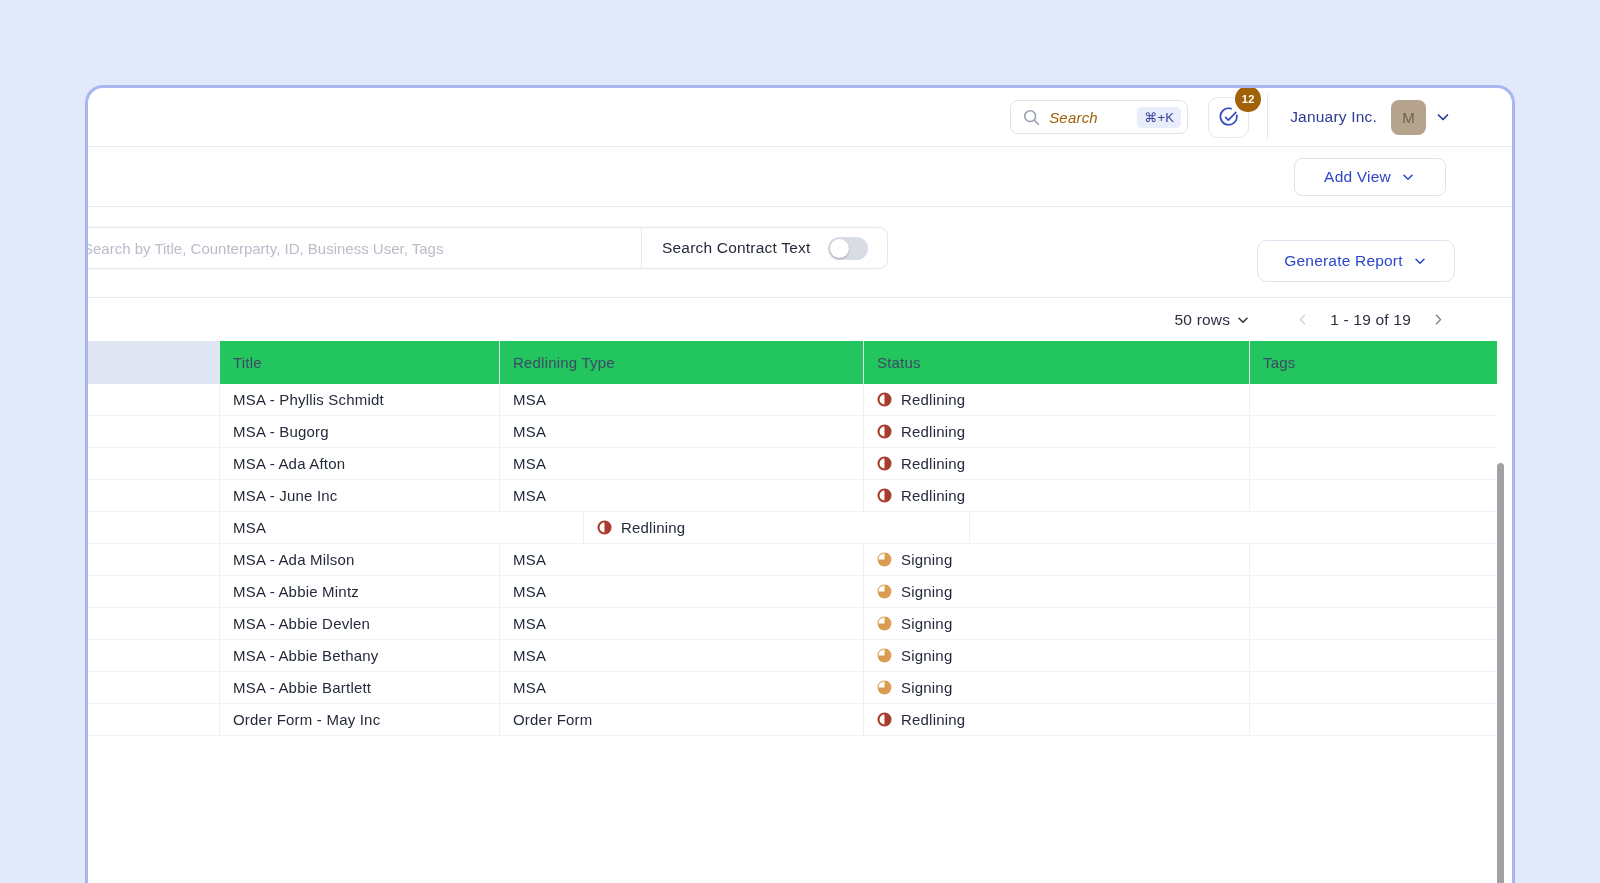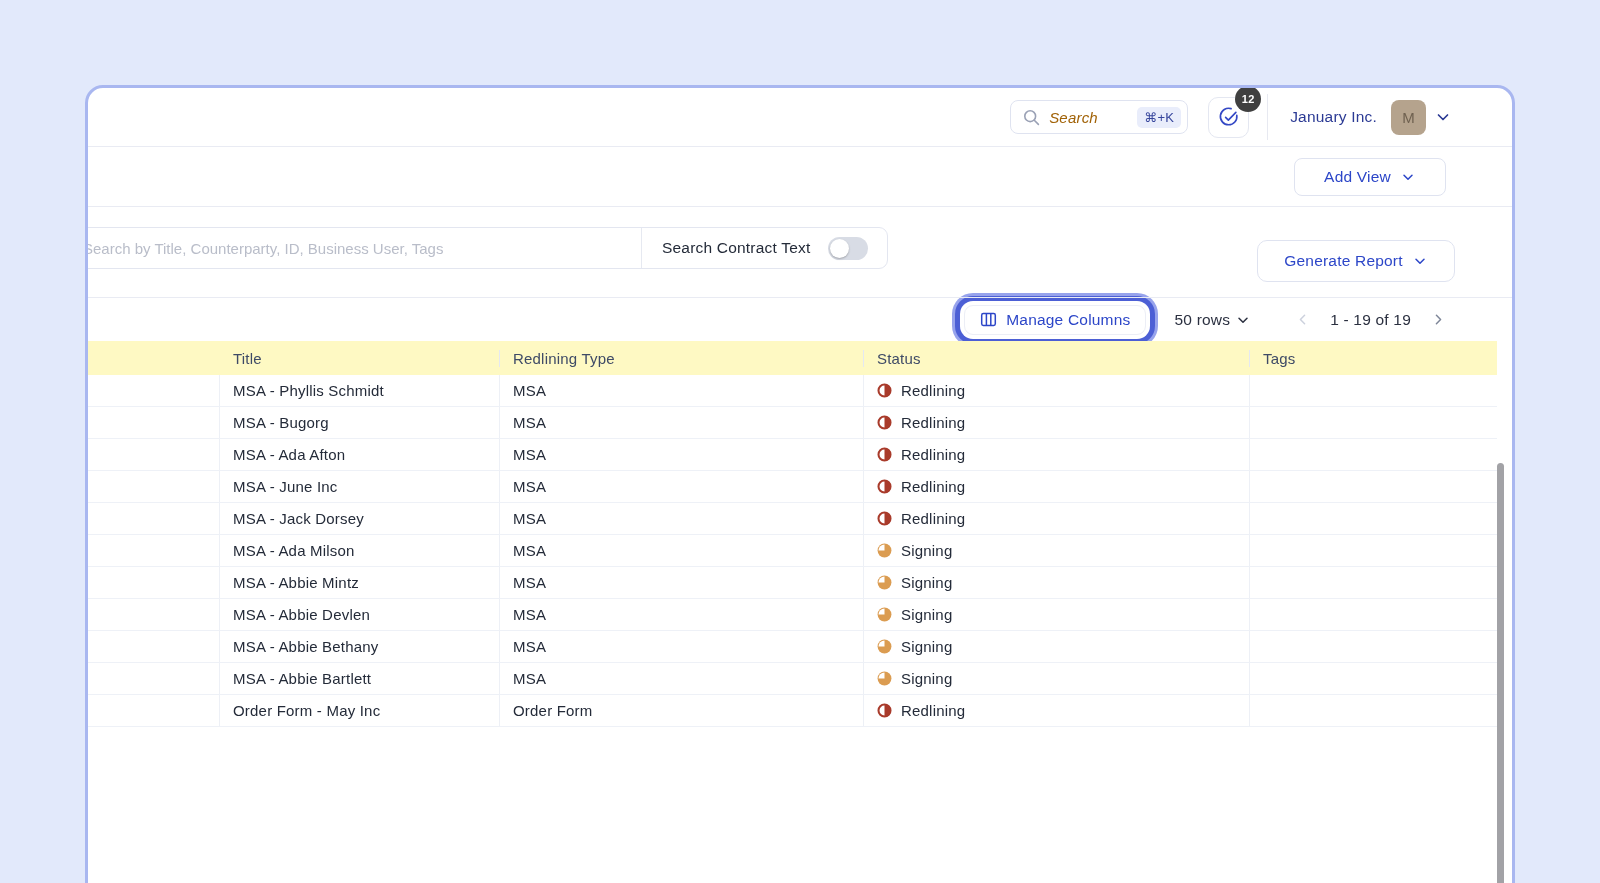--- a/index.html
+++ b/index.html
@@ -31,21 +31,21 @@
     background:#e9edfb; color:#36459c; font-size:13px; border-radius:5px;
     padding:3px 7px; white-space:nowrap;
   }
   .taskbtn {
     width:41px; height:41px; border:1px solid #e4e7f1; border-radius:10px;
     background:#fff; position:relative; display:flex; align-items:center; justify-content:center;
     cursor:pointer;
   }
   .badge {
     position:absolute; top:-12px; right:-13px; min-width:26px; height:26px;
-    background:#404040; color:#fff; font-size:11px; font-weight:bold;
+    background:#a16207; color:#fff; font-size:11px; font-weight:bold;
     border-radius:13px; display:flex; align-items:center; justify-content:center;
     padding:0 4px;
   }
   .vdivider { width:1px; height:46px; background:#e7e9f1; margin:0 22px 0 18px; }
   .orgname { color:#2b3a94; font-size:15.5px; margin-right:14px; }
   .avatar {
     width:35px; height:35px; border-radius:8px; background:#b5a38d;
     color:#6f6150; font-size:15px; display:flex; align-items:center; justify-content:center;
     margin-right:8px;
   }
@@ -101,21 +101,21 @@
     border:1px solid #eceef6; border-radius:9px; background:#fff;
     display:flex; align-items:center; gap:9px; padding:5px 15px;
     color:#2c46c8; font-size:15.5px; cursor:pointer;
   }
   .rowsel { display:flex; align-items:center; gap:5px; color:#2b3040; font-size:15.5px; margin-right:44px; cursor:pointer;text-align:right; }
   .pager { display:flex; align-items:center; gap:20px; }
   .pager .label { color:#2b3040; font-size:15.5px; }
   .iconbtn { cursor:pointer; display:flex; align-items:center; }
   
   .table { position:relative; width:1409px; }
-  .thead { display:flex; height:34px; background:#fef9c3;align-items:center; }
+  .thead { display:flex; height:43px; background:#22c55e; }
   .th {
     display:flex; align-items:center; padding-left:13px;
     color:#3e4a66; font-size:15px; font-weight:500;
     border-right:1px solid #e4e8f2;
   }
   .th:last-child { border-right:none; }
   .th.selcol { background:#dfe5f1; }
   .trow { display:flex; height:32px; border-bottom:1px solid #eef1f7; background:#fff; }
   .td {
     display:flex; align-items:center; padding-left:13px;
@@ -197,32 +197,20 @@
       <span>Generate Report</span>
       <span>
         <svg width="16" height="16" viewBox="0 0 18 18">
             <path d="M4.5 7 l4.5 4.5 L13.5 7" fill="none" stroke="#2c46c8" stroke-width="1.7" stroke-linecap="round" stroke-linejoin="round"></path>
           </svg>
       </span>
     </div>
   </div>
 
   <div class="toolbar">
-    <div class="mc-ring">
-      <div class="mc-btn">
-        <span>
-          <svg width="17" height="17" viewBox="0 0 17 17">
-              <rect x="1.7" y="2.6" width="13.6" height="11.8" rx="1.6" fill="none" stroke="#2c46c8" stroke-width="1.5"></rect>
-              <line x1="6.4" y1="2.6" x2="6.4" y2="14.4" stroke="#2c46c8" stroke-width="1.5"></line>
-              <line x1="10.8" y1="2.6" x2="10.8" y2="14.4" stroke="#2c46c8" stroke-width="1.5"></line>
-            </svg>
-        </span>
-        <span>Manage Columns</span>
-      </div>
-    </div>
     <div class="rowsel">
       <span>50 rows</span>
       <span>
         <svg width="16" height="16" viewBox="0 0 18 18">
             <path d="M4.5 7 l4.5 4.5 L13.5 7" fill="none" stroke="#2b3040" stroke-width="1.7" stroke-linecap="round" stroke-linejoin="round"></path>
           </svg>
       </span>
     </div>
     <div class="pager">
       <span class="iconbtn">
@@ -315,21 +303,20 @@
                   <path d="M8 1.2 A6.8 6.8 0 0 1 8 14.8 Z" fill="#A93B2B"></path>
                 </svg>
               </span>
               <span>Redlining</span>
             </span>
           </div>
           <div class="td c4"></div>
         </div>
         <div class="trow">
           <div class="td c0"></div>
-          <div class="td c1">MSA - Jack Dorsey</div>
           <div class="td c2">MSA</div>
           <div class="td c3">
             <span class="statuswrap">
               <span>
                 <svg width="15" height="15" viewBox="0 0 16 16">
                   <circle cx="8" cy="8" r="6.4" fill="none" stroke="#A93B2B" stroke-width="2.2"></circle>
                   <path d="M8 1.2 A6.8 6.8 0 0 1 8 14.8 Z" fill="#A93B2B"></path>
                 </svg>
               </span>
               <span>Redlining</span>

